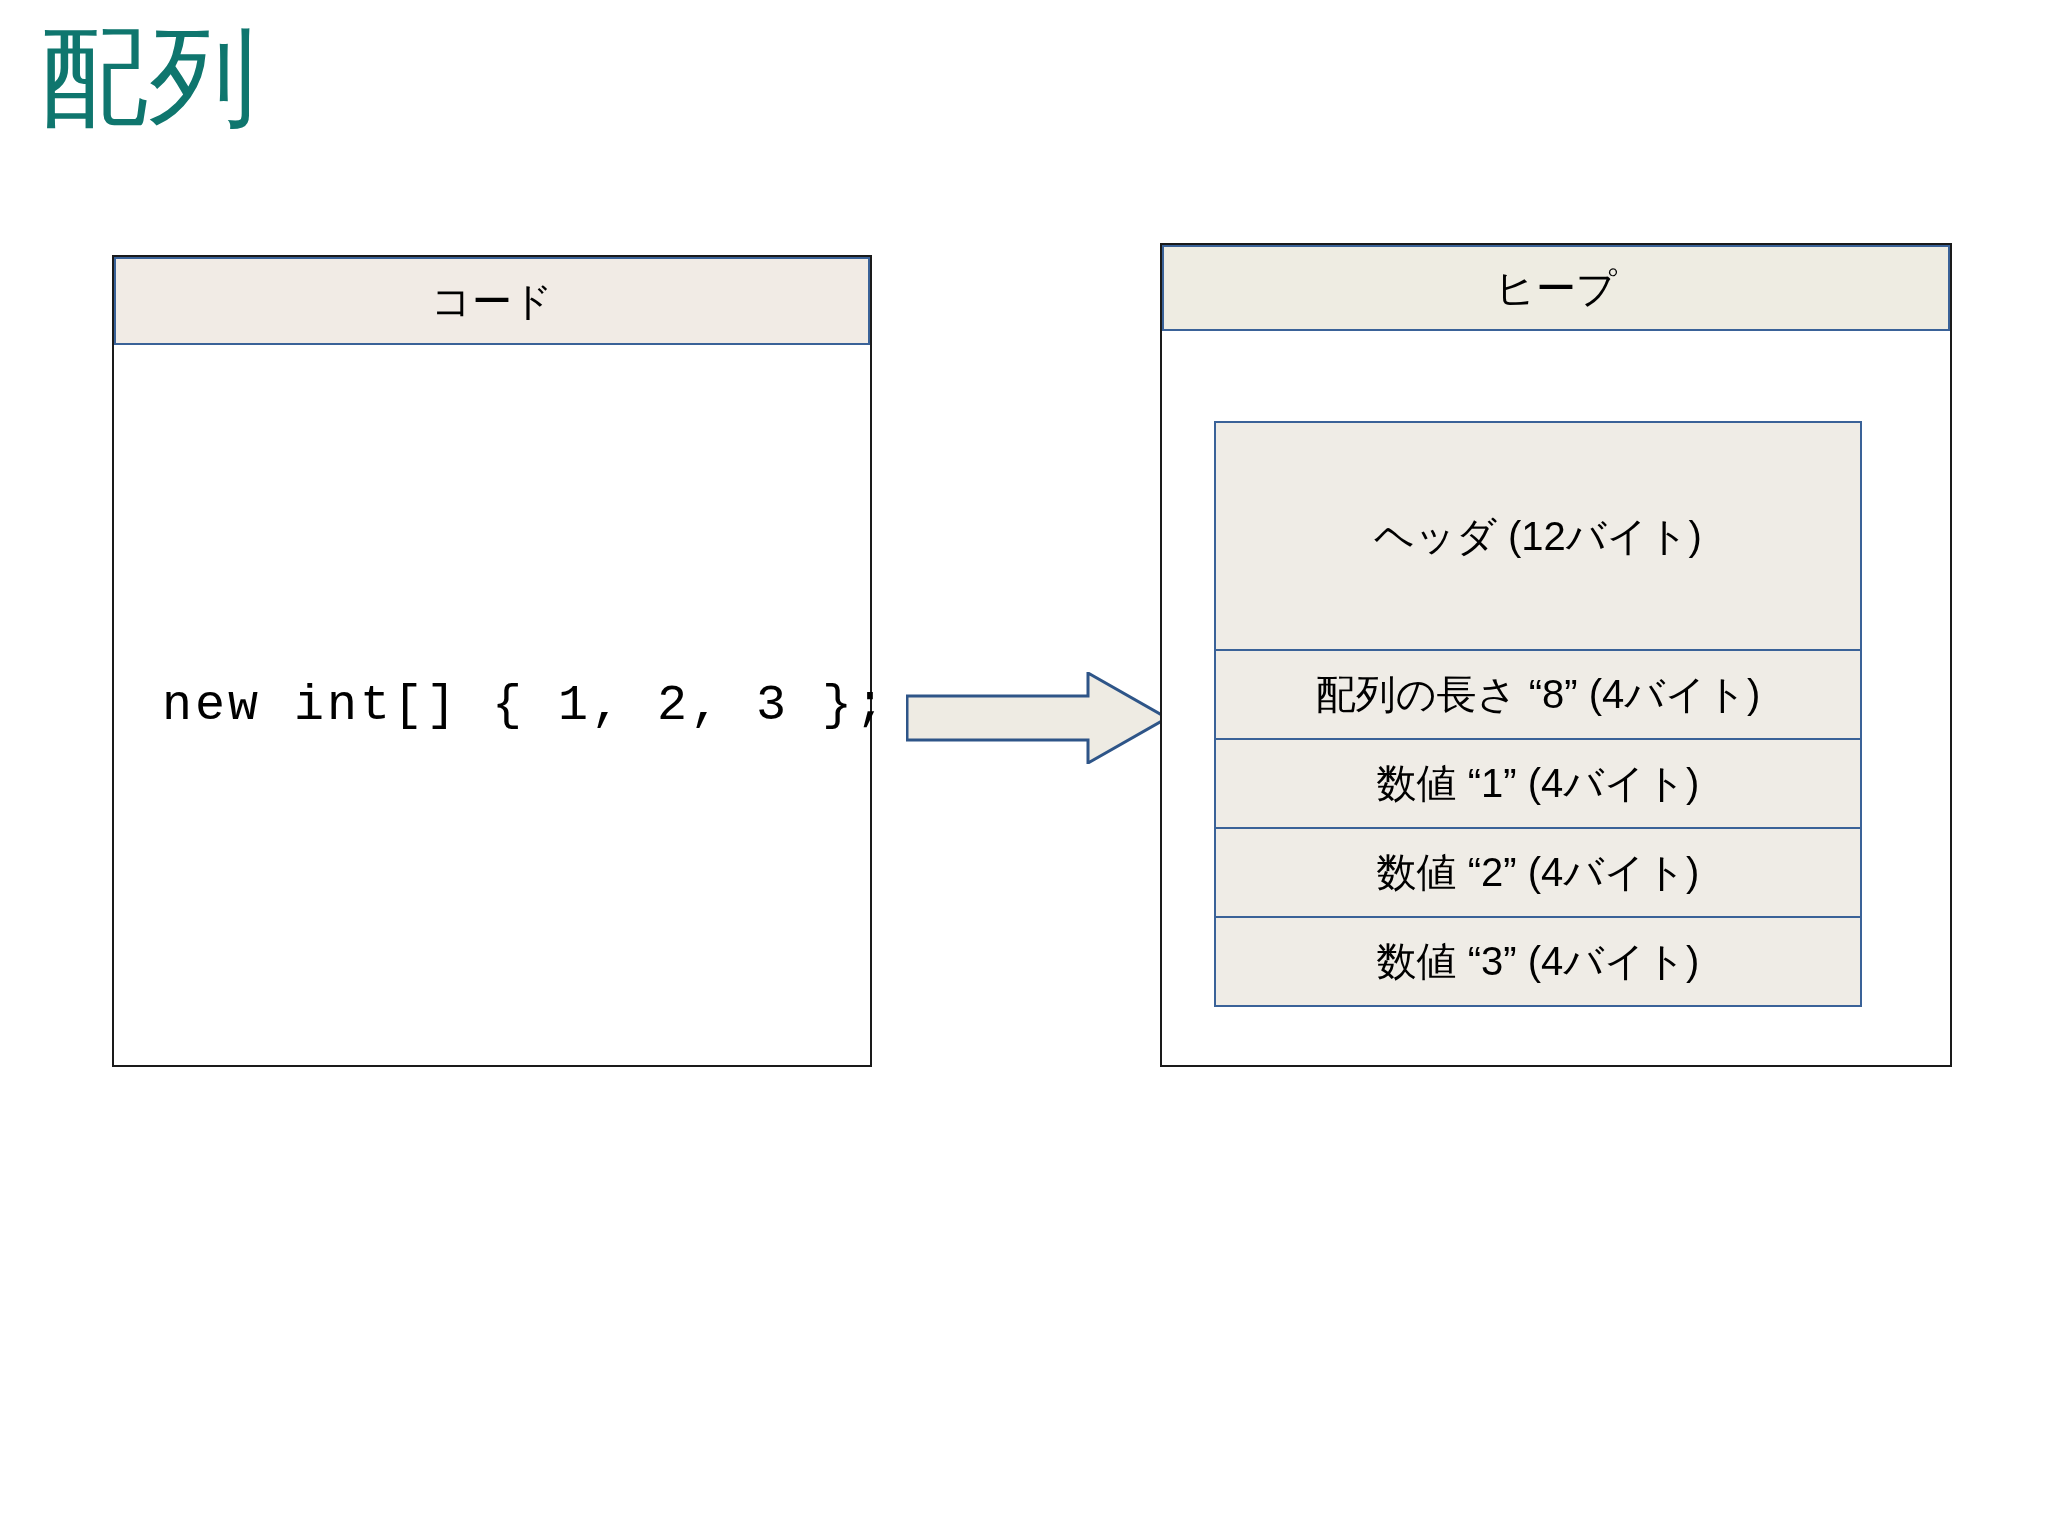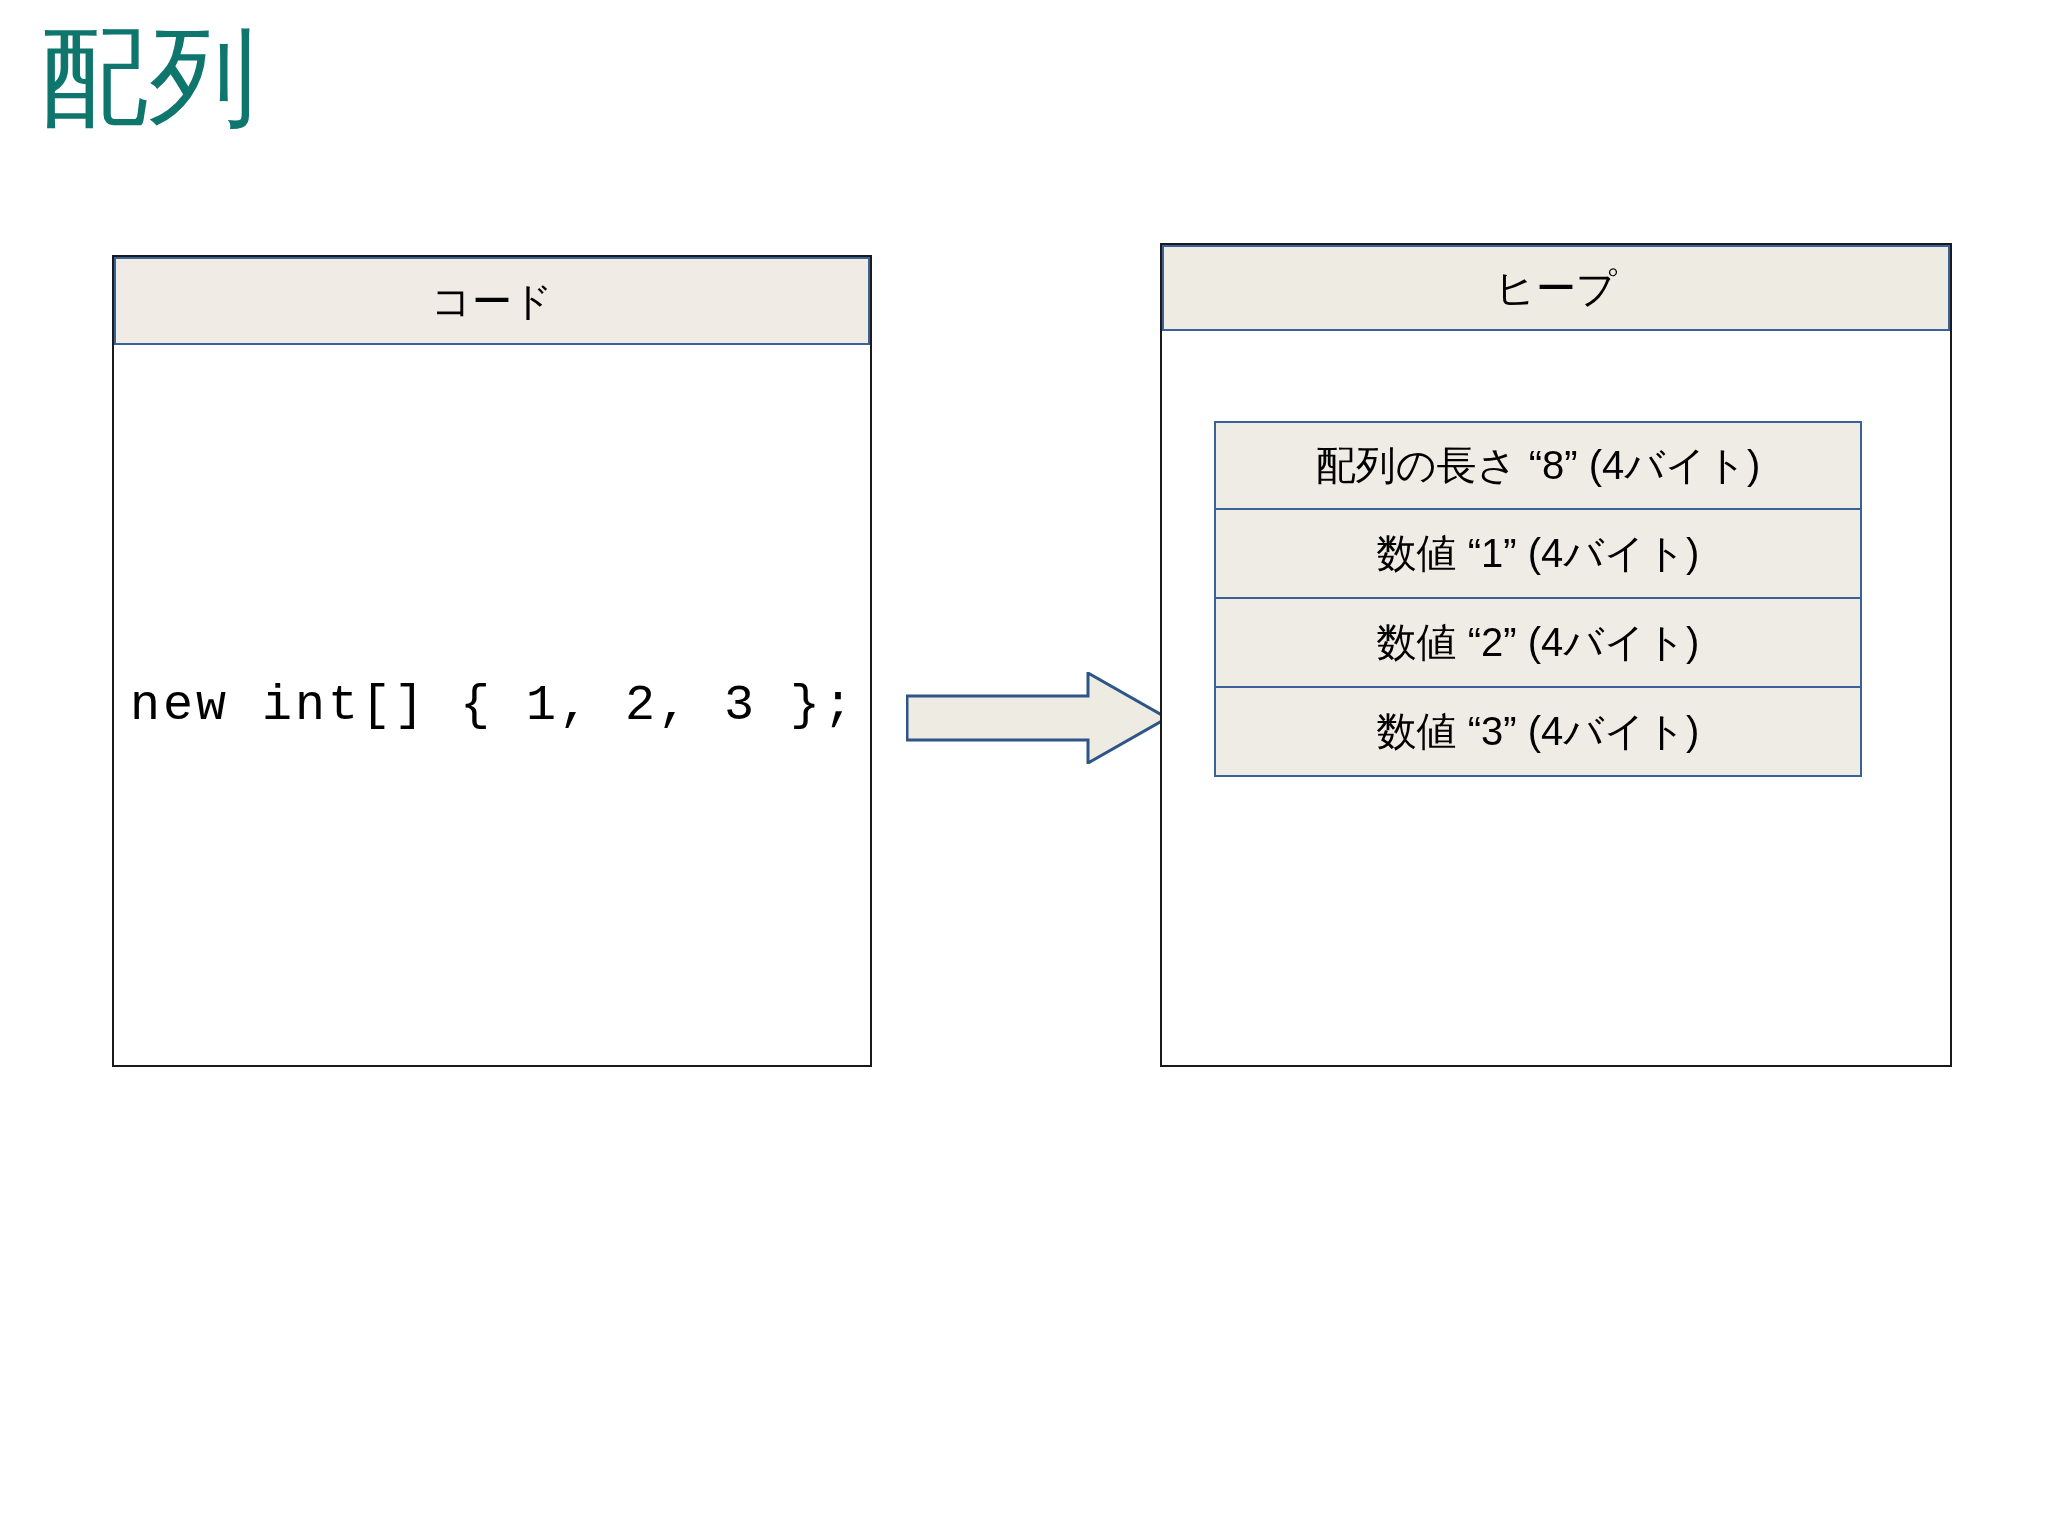--- a/index.html
+++ b/index.html
@@ -65,20 +65,21 @@
     height: 812px;
   }
   #code-panel .panel-header {
     height: 88px;
     background: #f1ebe5;
   }
   #code-panel .panel-body {
     height: calc(100% - 88px);
     display: flex;
     align-items: center;
+    padding-left: 32px;
   }
   .code-line {
     font-family: "Liberation Mono", "DejaVu Sans Mono", monospace;
     font-size: 50px;
     letter-spacing: 0.06em;
     color: #000000;
     padding-left: 16px;
     white-space: pre;
   }
 
@@ -162,20 +163,23 @@
       <polygon points="1,24 182,24 182,1 261,46 182,91 182,68 1,68" fill="#eeebe3" stroke="#2e5588" stroke-width="3" stroke-linejoin="miter"></polygon>
     </svg>
   </div>
 
   <div class="panel" id="heap-panel">
     <div class="panel-header">
       <span>ヒープ</span>
     </div>
     <div class="panel-body">
       <div class="memory-table">
+        <div class="mem-row tall">
+          <span>ヘッダ (12バイト)</span>
+        </div>
         <div class="mem-row normal">
           <span>配列の長さ “8” (4バイト)</span>
         </div>
         <div class="mem-row normal">
           <span>数値 “1” (4バイト)</span>
         </div>
         <div class="mem-row normal">
           <span>数値 “2” (4バイト)</span>
         </div>
         <div class="mem-row normal">

